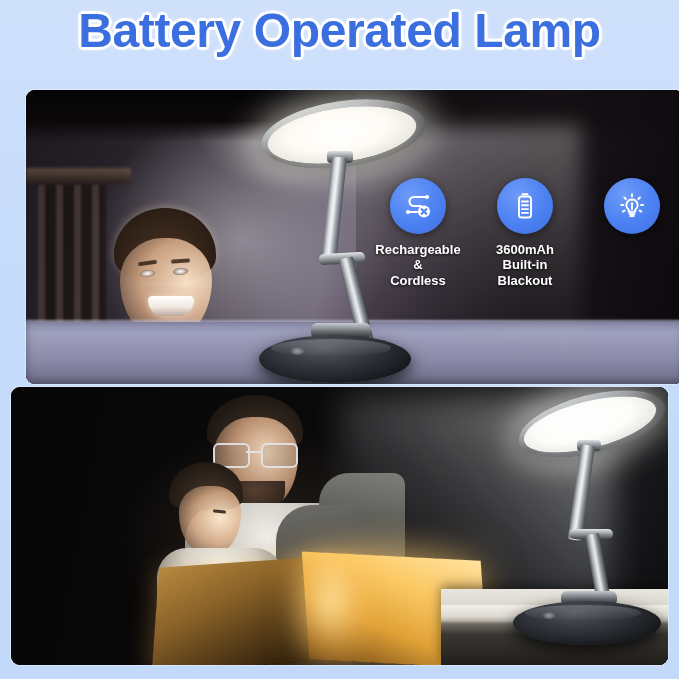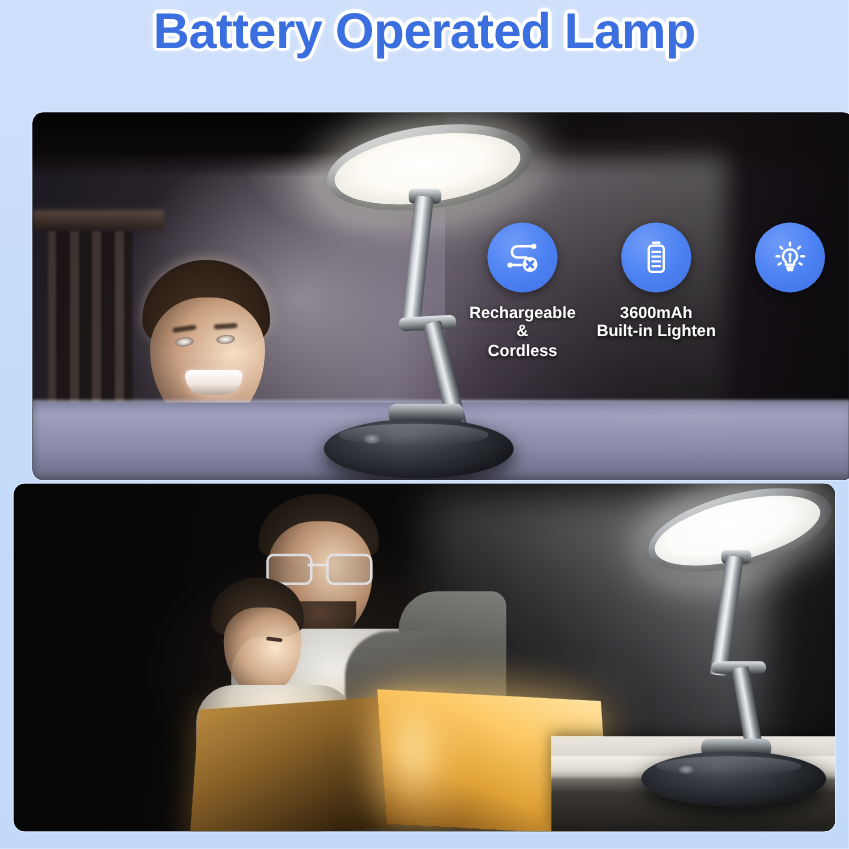--- a/index.html
+++ b/index.html
@@ -28,21 +28,21 @@
     top: 0;
     width: 679px;
     height: 88px;
     text-align: center;
   }
   .title {
     position: absolute;
     left: 0;
     top: 3px;
     width: 679px;
-    font-size: 40px;
+    font-size: 48px;
     font-weight: bold;
     letter-spacing: -0.4px;
     color: #3b6fe0;
     text-shadow:
       -2px -2px 0 #ffffff,  2px -2px 0 #ffffff,
       -2px  2px 0 #ffffff,  2px  2px 0 #ffffff,
       -3px  0   0 #ffffff,  3px  0   0 #ffffff,
        0   -3px 0 #ffffff,  0    3px 0 #ffffff,
        0 0 7px #ffffff;
     white-space: nowrap;
@@ -580,21 +580,21 @@
 
       <div class="feature">
         <div class="feature-circle">
           <svg width="32" height="32" viewBox="0 0 32 32" fill="none" stroke="#ffffff" stroke-width="1.9" stroke-linecap="round" stroke-linejoin="round">
             <rect x="10" y="6.5" width="12" height="21" rx="2.6"></rect>
             <path d="M13.5 4.2 H18.5"></path>
             <path d="M13 11.5 H19 M13 15.3 H19 M13 19.1 H19 M13 22.9 H19"></path>
           </svg>
         </div>
         <div class="feature-label">3600mAh
-Built-in Lighten</div>
+Built-in Blackout</div>
       </div>
 
       <div class="feature">
         <div class="feature-circle">
           <svg width="32" height="32" viewBox="0 0 32 32" fill="none" stroke="#ffffff" stroke-width="1.9" stroke-linecap="round" stroke-linejoin="round">
             <path d="M16 9.5 a5.6 5.6 0 0 0 -3.3 10.1 v2.2 h6.6 v-2.2 A5.6 5.6 0 0 0 16 9.5 Z"></path>
             <path d="M13.6 24 h4.8 M14.3 26 h3.4"></path>
             <path d="M16 14 v5"></path>
             <circle cx="16" cy="13.4" r="1.25" fill="#ffffff" stroke="none"></circle>
             <path d="M16 4.2 V6.4 M8.3 7.4 L9.8 9 M24 7.4 L22.4 9 M5.2 15 H7.4 M25 15 H27.2 M6.9 21.6 L8.6 20.6 M25.3 21.6 L23.6 20.6"></path>

